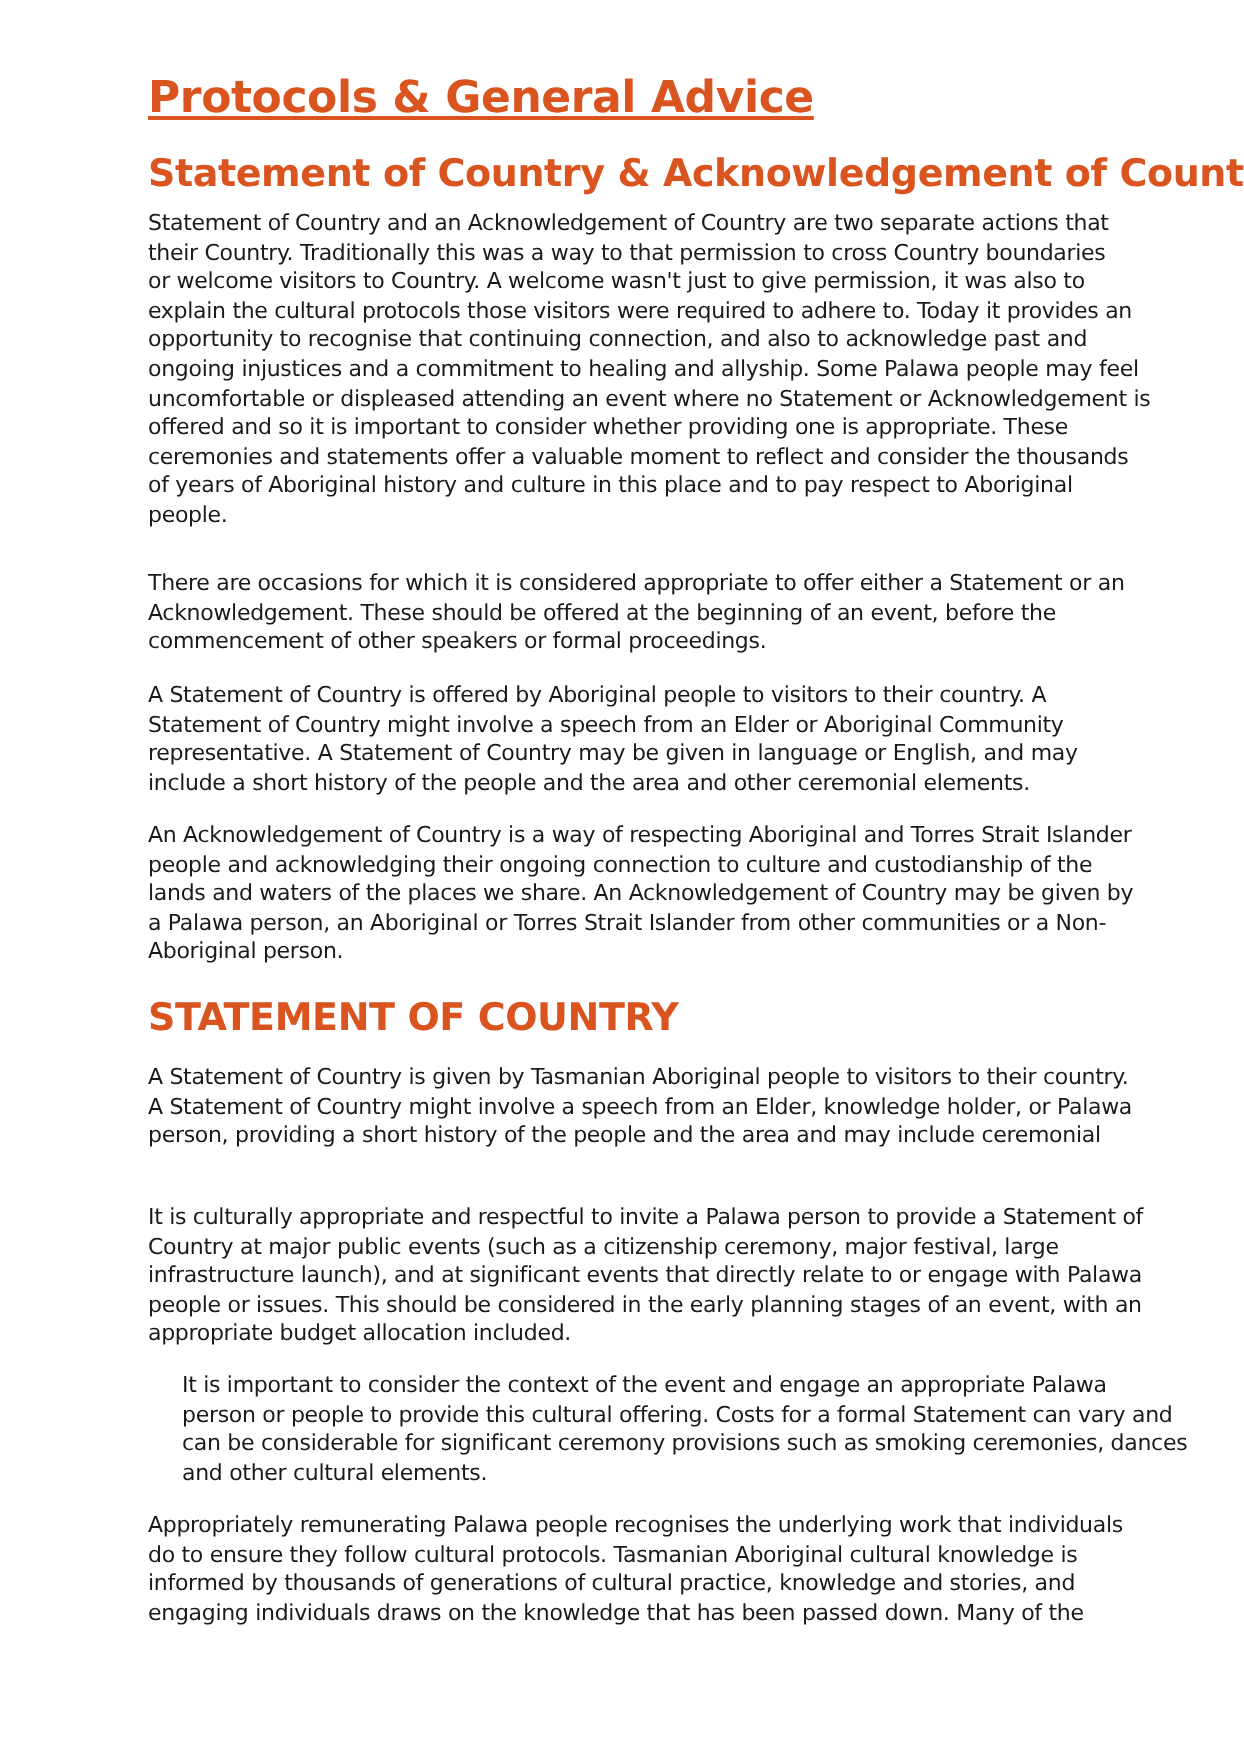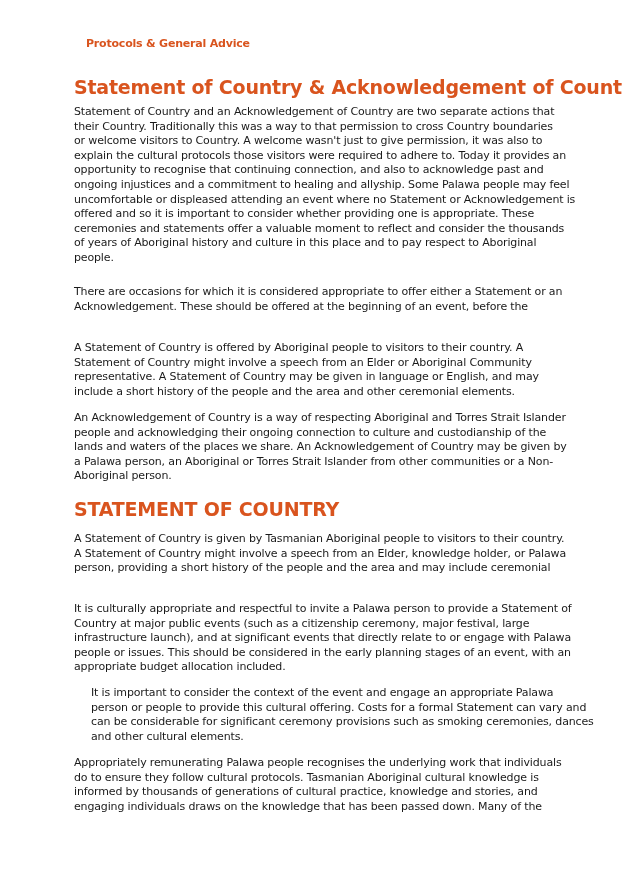--- a/index.html
+++ b/index.html
@@ -4,23 +4,23 @@
   <style>
     html, body { margin: 0; padding: 0; }
     body {
       width: 622px; height: 879px; background: #ffffff; overflow: hidden;
       position: relative;
     }
     .page {
       position: absolute; left: 74px; top: 0; width: 480px;
     }
     .h1 {
-      position: absolute; left: 12px; top: 37px; white-space: nowrap;
+      position: absolute; left: 0; top: 37px; white-space: nowrap;
       font-family: "DejaVu Sans", sans-serif; font-weight: bold;
-      font-size: 11px; color: #d9541e; letter-spacing: -0.2px;
+      font-size: 22px; color: #d9541e; letter-spacing: -0.2px; text-decoration: underline;
     }
     .h2 {
       position: absolute; left: 0; white-space: nowrap;
       font-family: "DejaVu Sans", sans-serif; font-weight: bold;
       font-size: 19px; color: #d9541e; letter-spacing: -0.2px;
     }
     .p {
       position: absolute; left: 0; width: 482px;
       font-family: "DejaVu Sans", sans-serif; font-size: 11px;
       line-height: 14.6px; color: #1a1a1a; letter-spacing: -0.15px;
@@ -47,20 +47,21 @@
     <span class="line">uncomfortable or displeased attending an event where no Statement or Acknowledgement is</span>
     <span class="line">offered and so it is important to consider whether providing one is appropriate. These</span>
     <span class="line">ceremonies and statements offer a valuable moment to reflect and consider the thousands</span>
     <span class="line">of years of Aboriginal history and culture in this place and to pay respect to Aboriginal</span>
     <span class="line">people.</span>
   </p>
 
   <p class="p" style="top:285px;">
     <span class="line">There are occasions for which it is considered appropriate to offer either a Statement or an</span>
     <span class="line">Acknowledgement. These should be offered at the beginning of an event, before the</span>
+    <span class="line">commencement of other speakers or formal proceedings.</span>
   </p>
 
   <p class="p" style="top:341px;">
     <span class="line">A Statement of Country is offered by Aboriginal people to visitors to their country. A</span>
     <span class="line">Statement of Country might involve a speech from an Elder or Aboriginal Community</span>
     <span class="line">representative. A Statement of Country may be given in language or English, and may</span>
     <span class="line">include a short history of the people and the area and other ceremonial elements.</span>
   </p>
 
   <p class="p" style="top:411px;">

